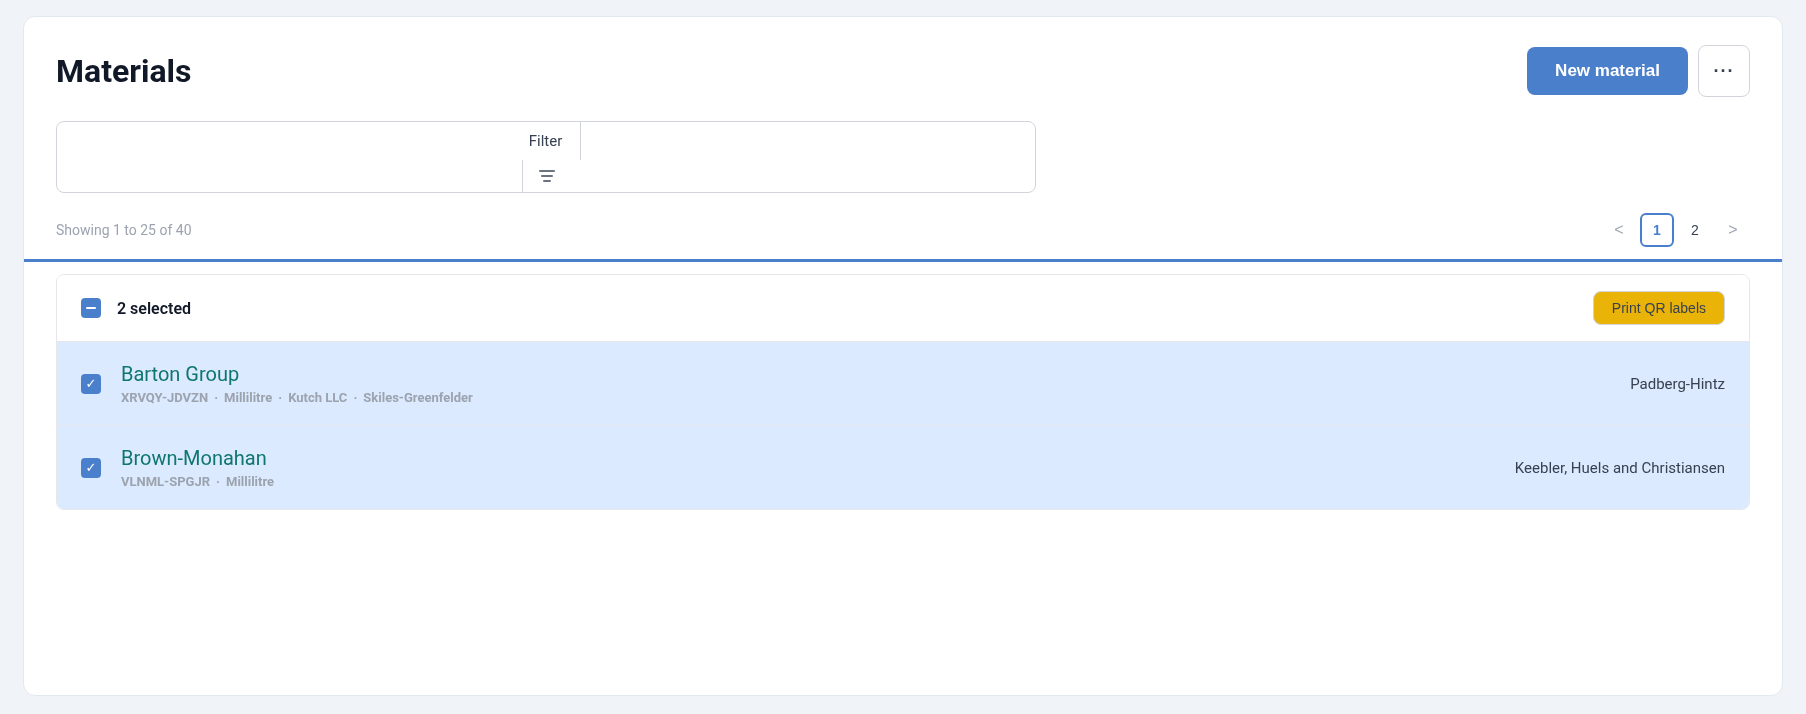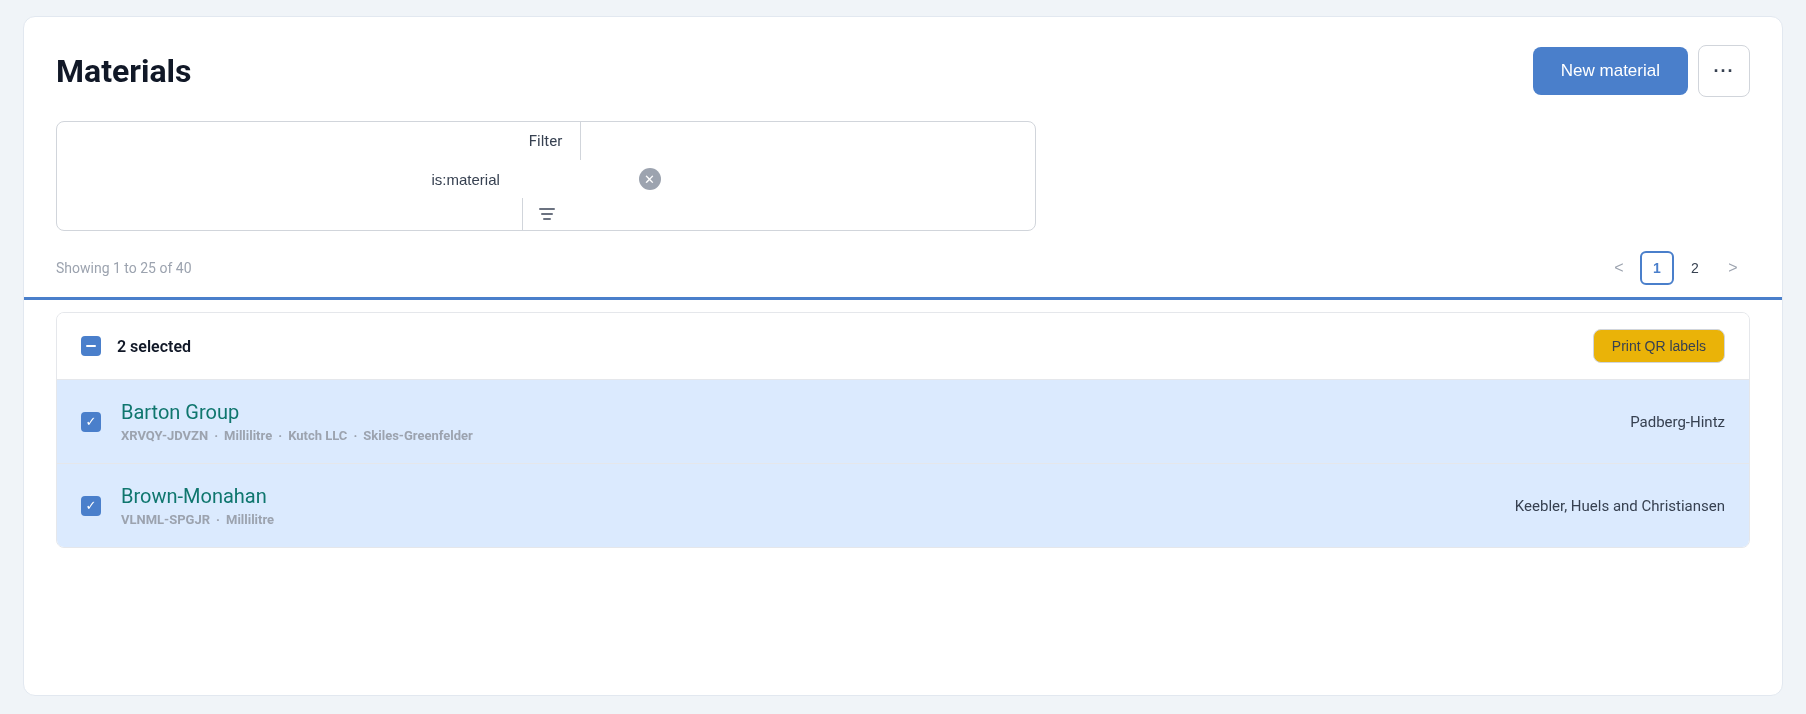--- a/index.html
+++ b/index.html
@@ -48,21 +48,21 @@
       align-items: center;
     }
 
     .btn-new-material {
       background: #4a7fcb;
       color: #ffffff;
       border: none;
       border-radius: 8px;
       padding: 14px 28px;
       font-size: 17px;
-      font-weight: 400;
+      font-weight: 700;
       cursor: pointer;
       white-space: nowrap;
     }
 
     .btn-more {
       background: #ffffff;
       color: #374151;
       border: 1.5px solid #d1d5db;
       border-radius: 8px;
       padding: 12px 16px;
@@ -341,26 +341,20 @@
   <div class="header">
     <h1 class="page-title">Materials</h1>
     <div class="header-actions">
       <button class="btn-new-material">New material</button>
       <button class="btn-more">···</button>
     </div>
   </div>
 
   <div class="filter-bar">
     <div class="filter-label">Filter</div>
-    <div class="filter-input-wrapper">
-      <input class="filter-input" type="text" value="is:material" style="">
-      <div class="filter-clear">
-        <span>✕</span>
-      </div>
-    </div>
     <button class="filter-options-btn">
       <div class="filter-icon">
         <div class="filter-icon-line" style="width:16px;"></div>
         <div class="filter-icon-line" style="width:12px;"></div>
         <div class="filter-icon-line" style="width:8px;"></div>
       </div>
     </button>
   </div>
 
   <div class="pagination-row">

